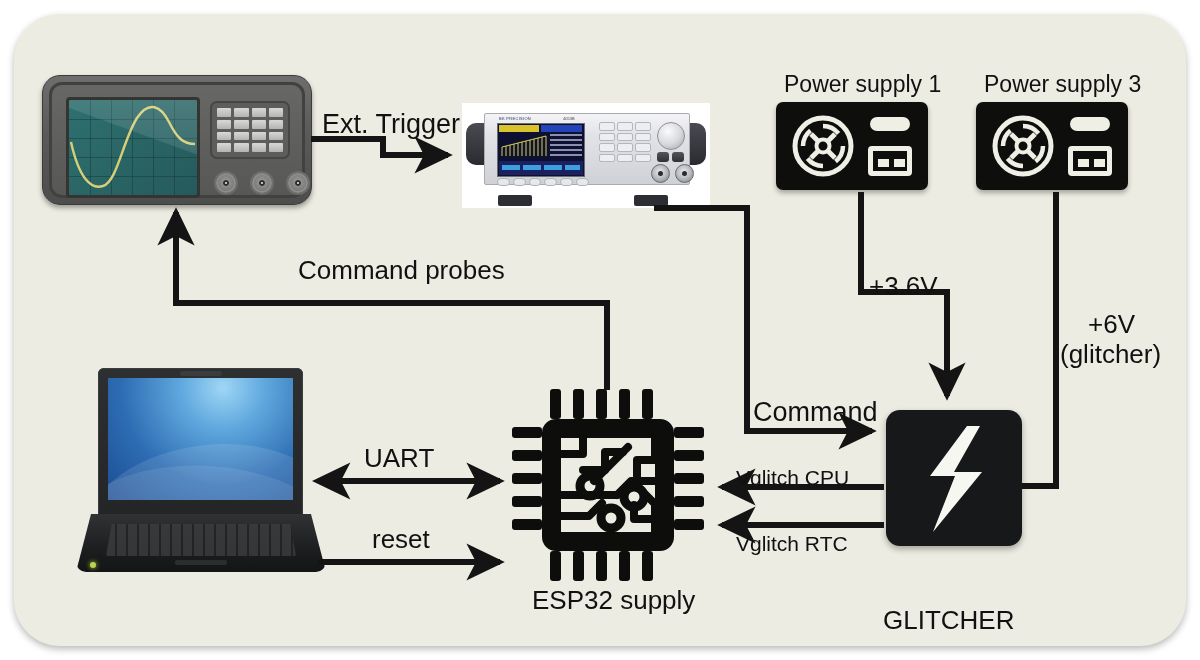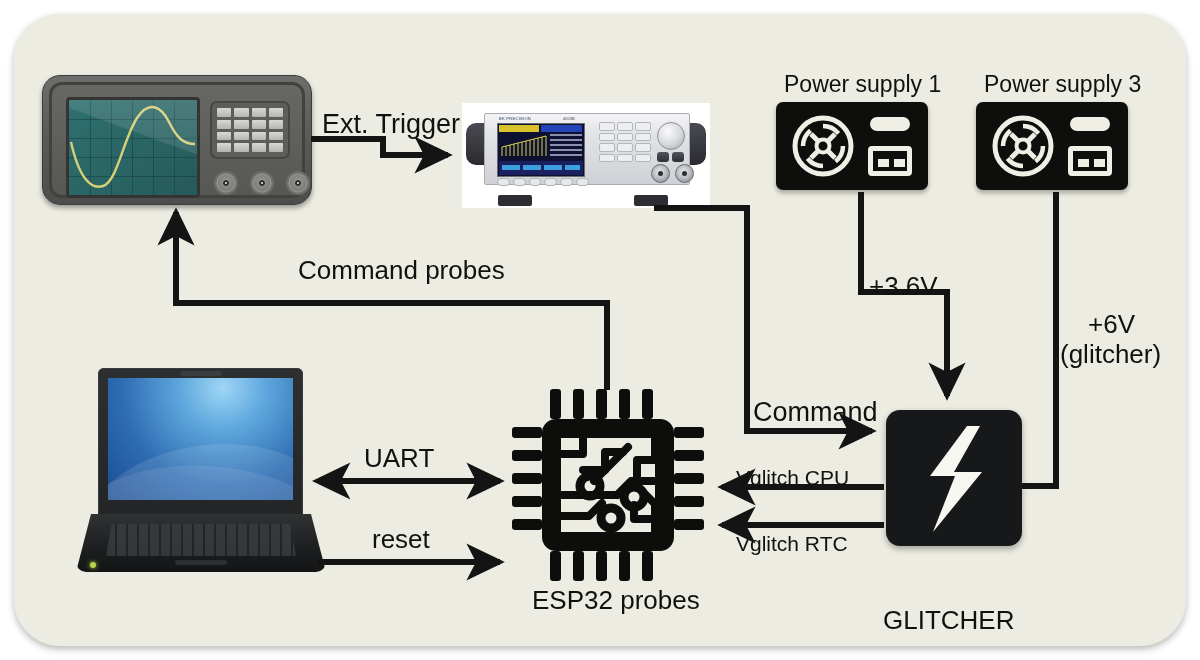--- a/index.html
+++ b/index.html
@@ -482,21 +482,21 @@
         <path d="M53 131 h28 l13 -13"></path>
         <path d="M126 120 v14 h21"></path>
       </g>
       <g fill="none" stroke="#0d0d0b" stroke-width="9">
         <circle cx="82" cy="101" r="10"></circle>
         <circle cx="126" cy="112" r="10"></circle>
         <circle cx="103" cy="133" r="10"></circle>
       </g>
     </svg>
   </div>
-  <div class="lbl big-lbl" style="left:532px; top:586px;">ESP32 probes</div>
+  <div class="lbl big-lbl" style="left:532px; top:586px;">ESP32 supply</div>
 
   <div id="glitcher">
     <svg width="136" height="136" viewBox="0 0 136 136">
       <path d="M81 16 L44 66 L69 66 L47 122 L96 62 L68 62 L94 16 Z" fill="#f7f7f2"></path>
     </svg>
   </div>
   <div class="lbl big-lbl" style="left:883px; top:566px;margin-top:40px;">GLITCHER</div>
 
   <svg id="wires">
     <defs>

